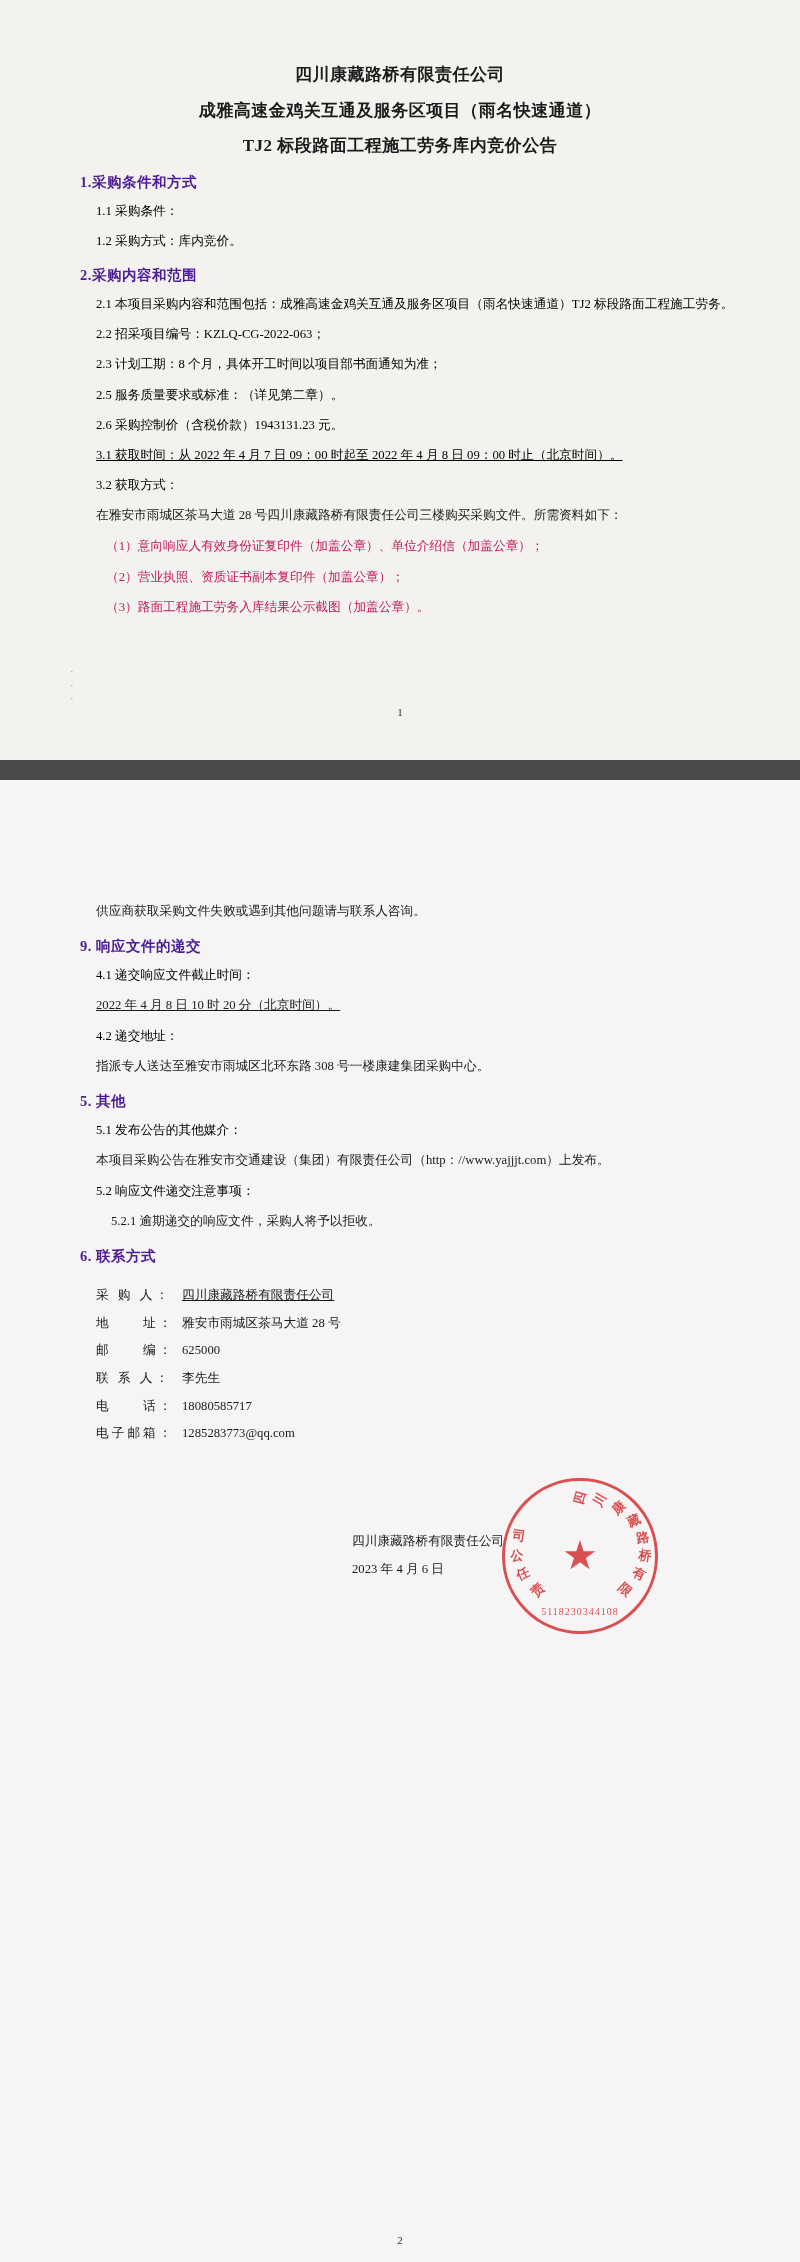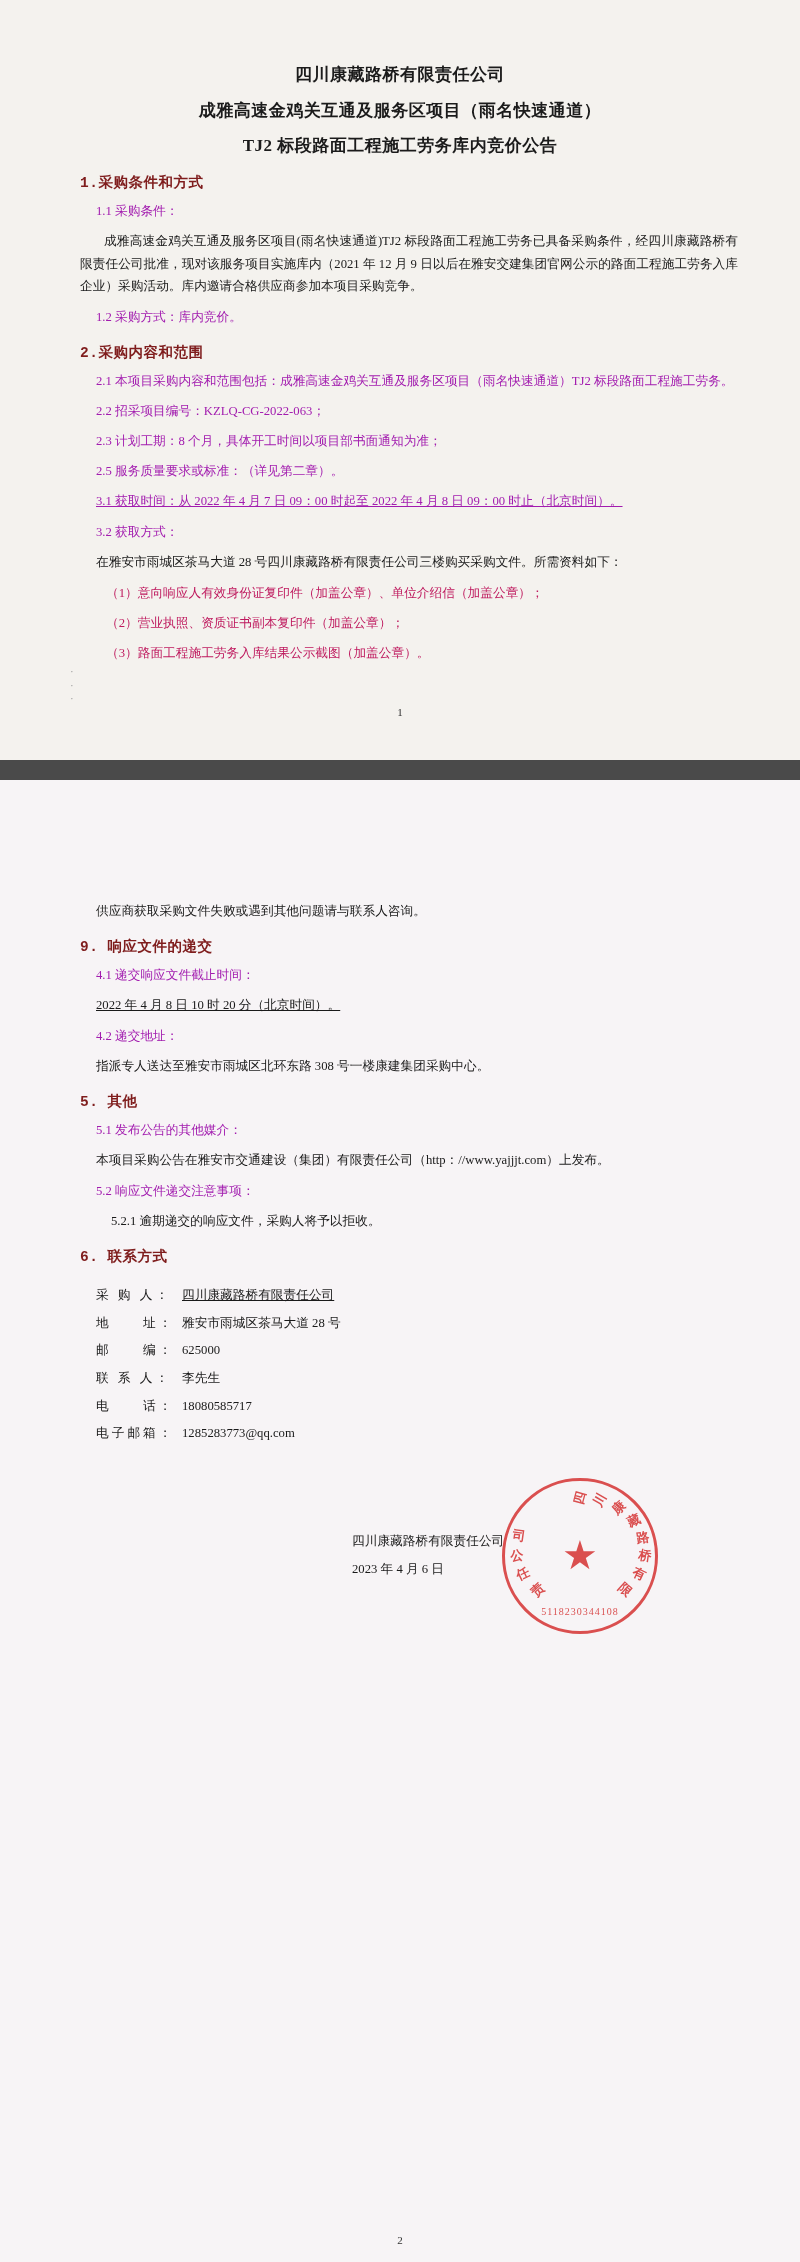--- a/index.html
+++ b/index.html
@@ -43,28 +43,27 @@
     font-size: 17px;
     font-weight: bold;
     margin: 0 0 10px 0;
     letter-spacing: 0.5px;
     color: #1b1b1b;
     line-height: 1.5;
   }
   .sec-head {
     font-size: 14.5px;
     font-weight: bold;
-    color: #7f1d1d;
+    color: #4c1d95;
     margin: 14px 0 8px 18px;
     letter-spacing: 0.5px;
-    font-family: Liberation Mono, monospace;
   }
   .sub {
     font-size: 12.7px;
-    color: #a21caf;
+    color: #000000;
     margin: 0 0 8px 34px;
     line-height: 1.75;
   }
   .para {
     font-size: 12.7px;
     color: #1a1a1a;
     margin: 0 0 8px 18px;
     line-height: 1.8;
     text-align: justify;
     text-indent: 24px;
@@ -184,28 +183,28 @@
 <body>
 
 <div class="page page1">
   <div class="page-inner content1">
     <div class="doc-title-line">四川康藏路桥有限责任公司</div>
     <div class="doc-title-line">成雅高速金鸡关互通及服务区项目（雨名快速通道）</div>
     <div class="doc-title-line" style="margin-bottom:4px;">TJ2 标段路面工程施工劳务库内竞价公告</div>
 
     <div class="sec-head">1.采购条件和方式</div>
     <div class="sub">1.1 采购条件：</div>
-    <div class="para">成雅高速金鸡关互通及服务区项目(雨名快速通道)TJ2 标段路面工程施工劳务已具备采购条件，经四川康藏路桥有限责任公司批准，现对该服务项目实施库内（2021 年 12 月 9 日以后在雅安交建集团官网公示的路面工程施工劳务入库企业）采购活动。库内邀请合格供应商参加本项目采购竞争。</div>
     <div class="sub">1.2 采购方式：库内竞价。</div>
 
     <div class="sec-head">2.采购内容和范围</div>
     <div class="sub">2.1 本项目采购内容和范围包括：成雅高速金鸡关互通及服务区项目（雨名快速通道）TJ2 标段路面工程施工劳务。</div>
     <div class="sub">2.2 招采项目编号：KZLQ-CG-2022-063；</div>
     <div class="sub">2.3 计划工期：8 个月，具体开工时间以项目部书面通知为准；</div>
     <div class="sub">2.5 服务质量要求或标准：（详见第二章）。</div>
+    <div class="sub">2.6 采购控制价（含税价款）1943131.23 元。</div>
 
     <div class="sub u">3.1 获取时间：从 2022 年 4 月 7 日 09：00 时起至 2022 年 4 月 8 日 09：00 时止（北京时间）。</div>
     <div class="sub">3.2 获取方式：</div>
     <div class="para para-noind" style="margin-left:34px;">在雅安市雨城区茶马大道 28 号四川康藏路桥有限责任公司三楼购买采购文件。所需资料如下：</div>
     <div class="list-item">（1）意向响应人有效身份证复印件（加盖公章）、单位介绍信（加盖公章）；</div>
     <div class="list-item">（2）营业执照、资质证书副本复印件（加盖公章）；</div>
     <div class="list-item">（3）路面工程施工劳务入库结果公示截图（加盖公章）。</div>
 
     <div class="scan-marks">·<br>·<br>·</div>
     <div class="page-num">1</div>

